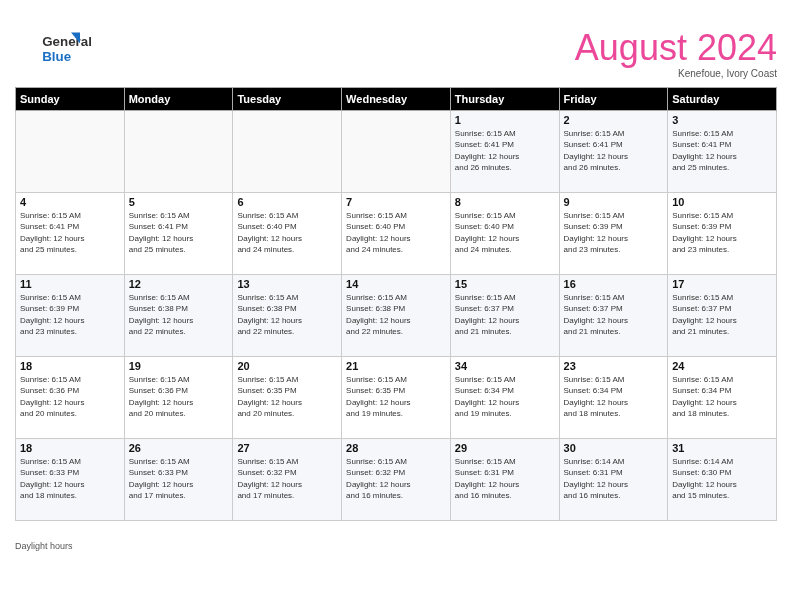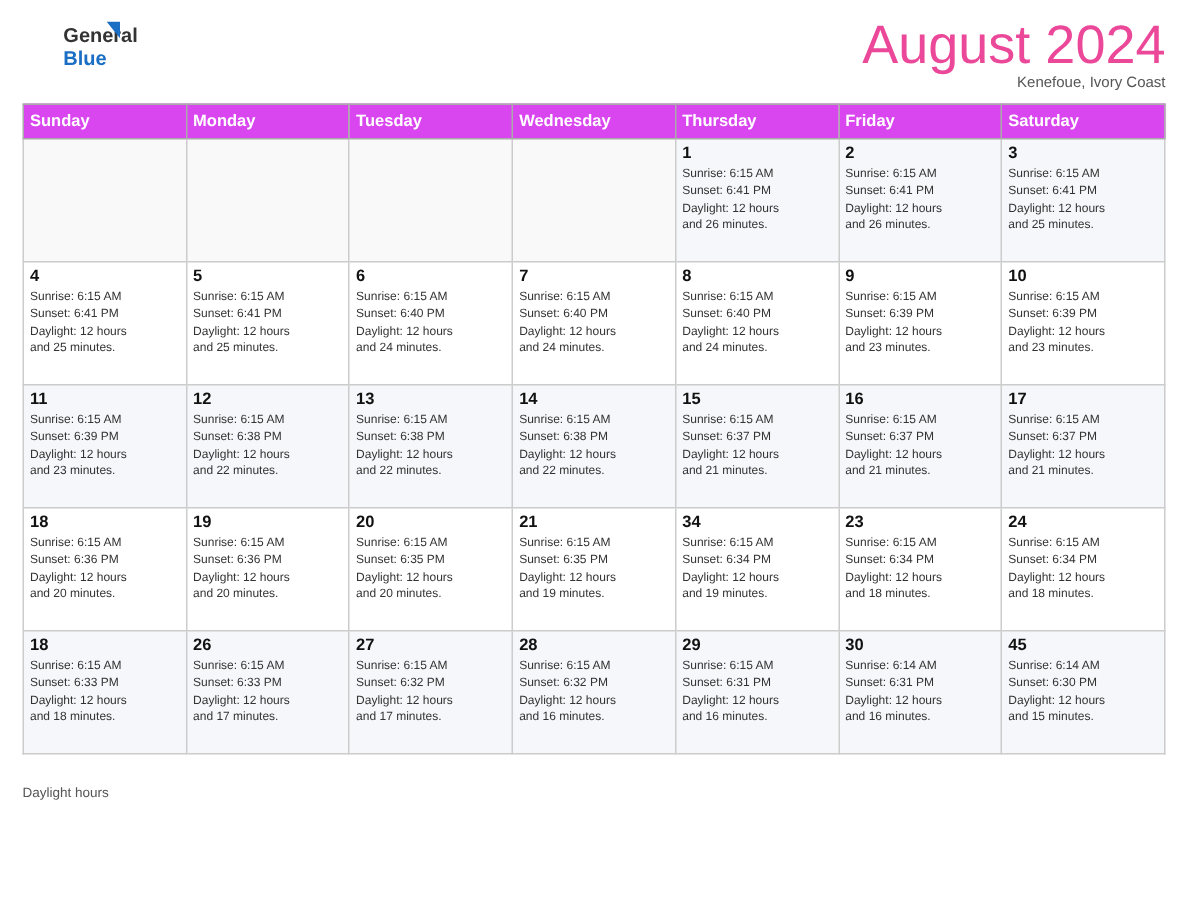--- a/index.html
+++ b/index.html
@@ -6,21 +6,21 @@
     body {
       font-family: Arial, sans-serif;
       background: #fff;
       width: 792px;
       height: 612px;
       overflow: hidden;
     }
     .page {
       width: 792px;
       height: 563px;
-      padding: 10px 15px;
+      padding: 28px 15px;
     }
     .header {
       display: flex;
       justify-content: space-between;
       align-items: flex-start;
       margin-bottom: 8px;
     }
     .logo {
       display: flex;
       align-items: center;
@@ -42,21 +42,21 @@
     .location {
       font-size: 10px;
       color: #555;
     }
     table {
       width: 100%;
       border-collapse: collapse;
       table-layout: fixed;
     }
     thead tr th {
-      background-color: #d946ef;
+      background-color: #000000;
       color: #fff;
       font-size: 11px;
       font-weight: bold;
       padding: 5px 4px;
       text-align: left;
       border: 1px solid #aaa;
     }
     tbody tr td {
       border: 1px solid #ccc;
       vertical-align: top;
@@ -341,21 +341,21 @@
 and 16 minutes.</div>
           </td>
           <td>
             <div class="day-number">30</div>
             <div class="day-info" style="white-space: pre-line;">Sunrise: 6:14 AM
 Sunset: 6:31 PM
 Daylight: 12 hours
 and 16 minutes.</div>
           </td>
           <td>
-            <div class="day-number">45</div>
+            <div class="day-number">31</div>
             <div class="day-info" style="white-space: pre-line;">Sunrise: 6:14 AM
 Sunset: 6:30 PM
 Daylight: 12 hours
 and 15 minutes.</div>
           </td>
         </tr>
       </tbody>
   </table>
 
   <div class="footer-note">Daylight hours</div>

